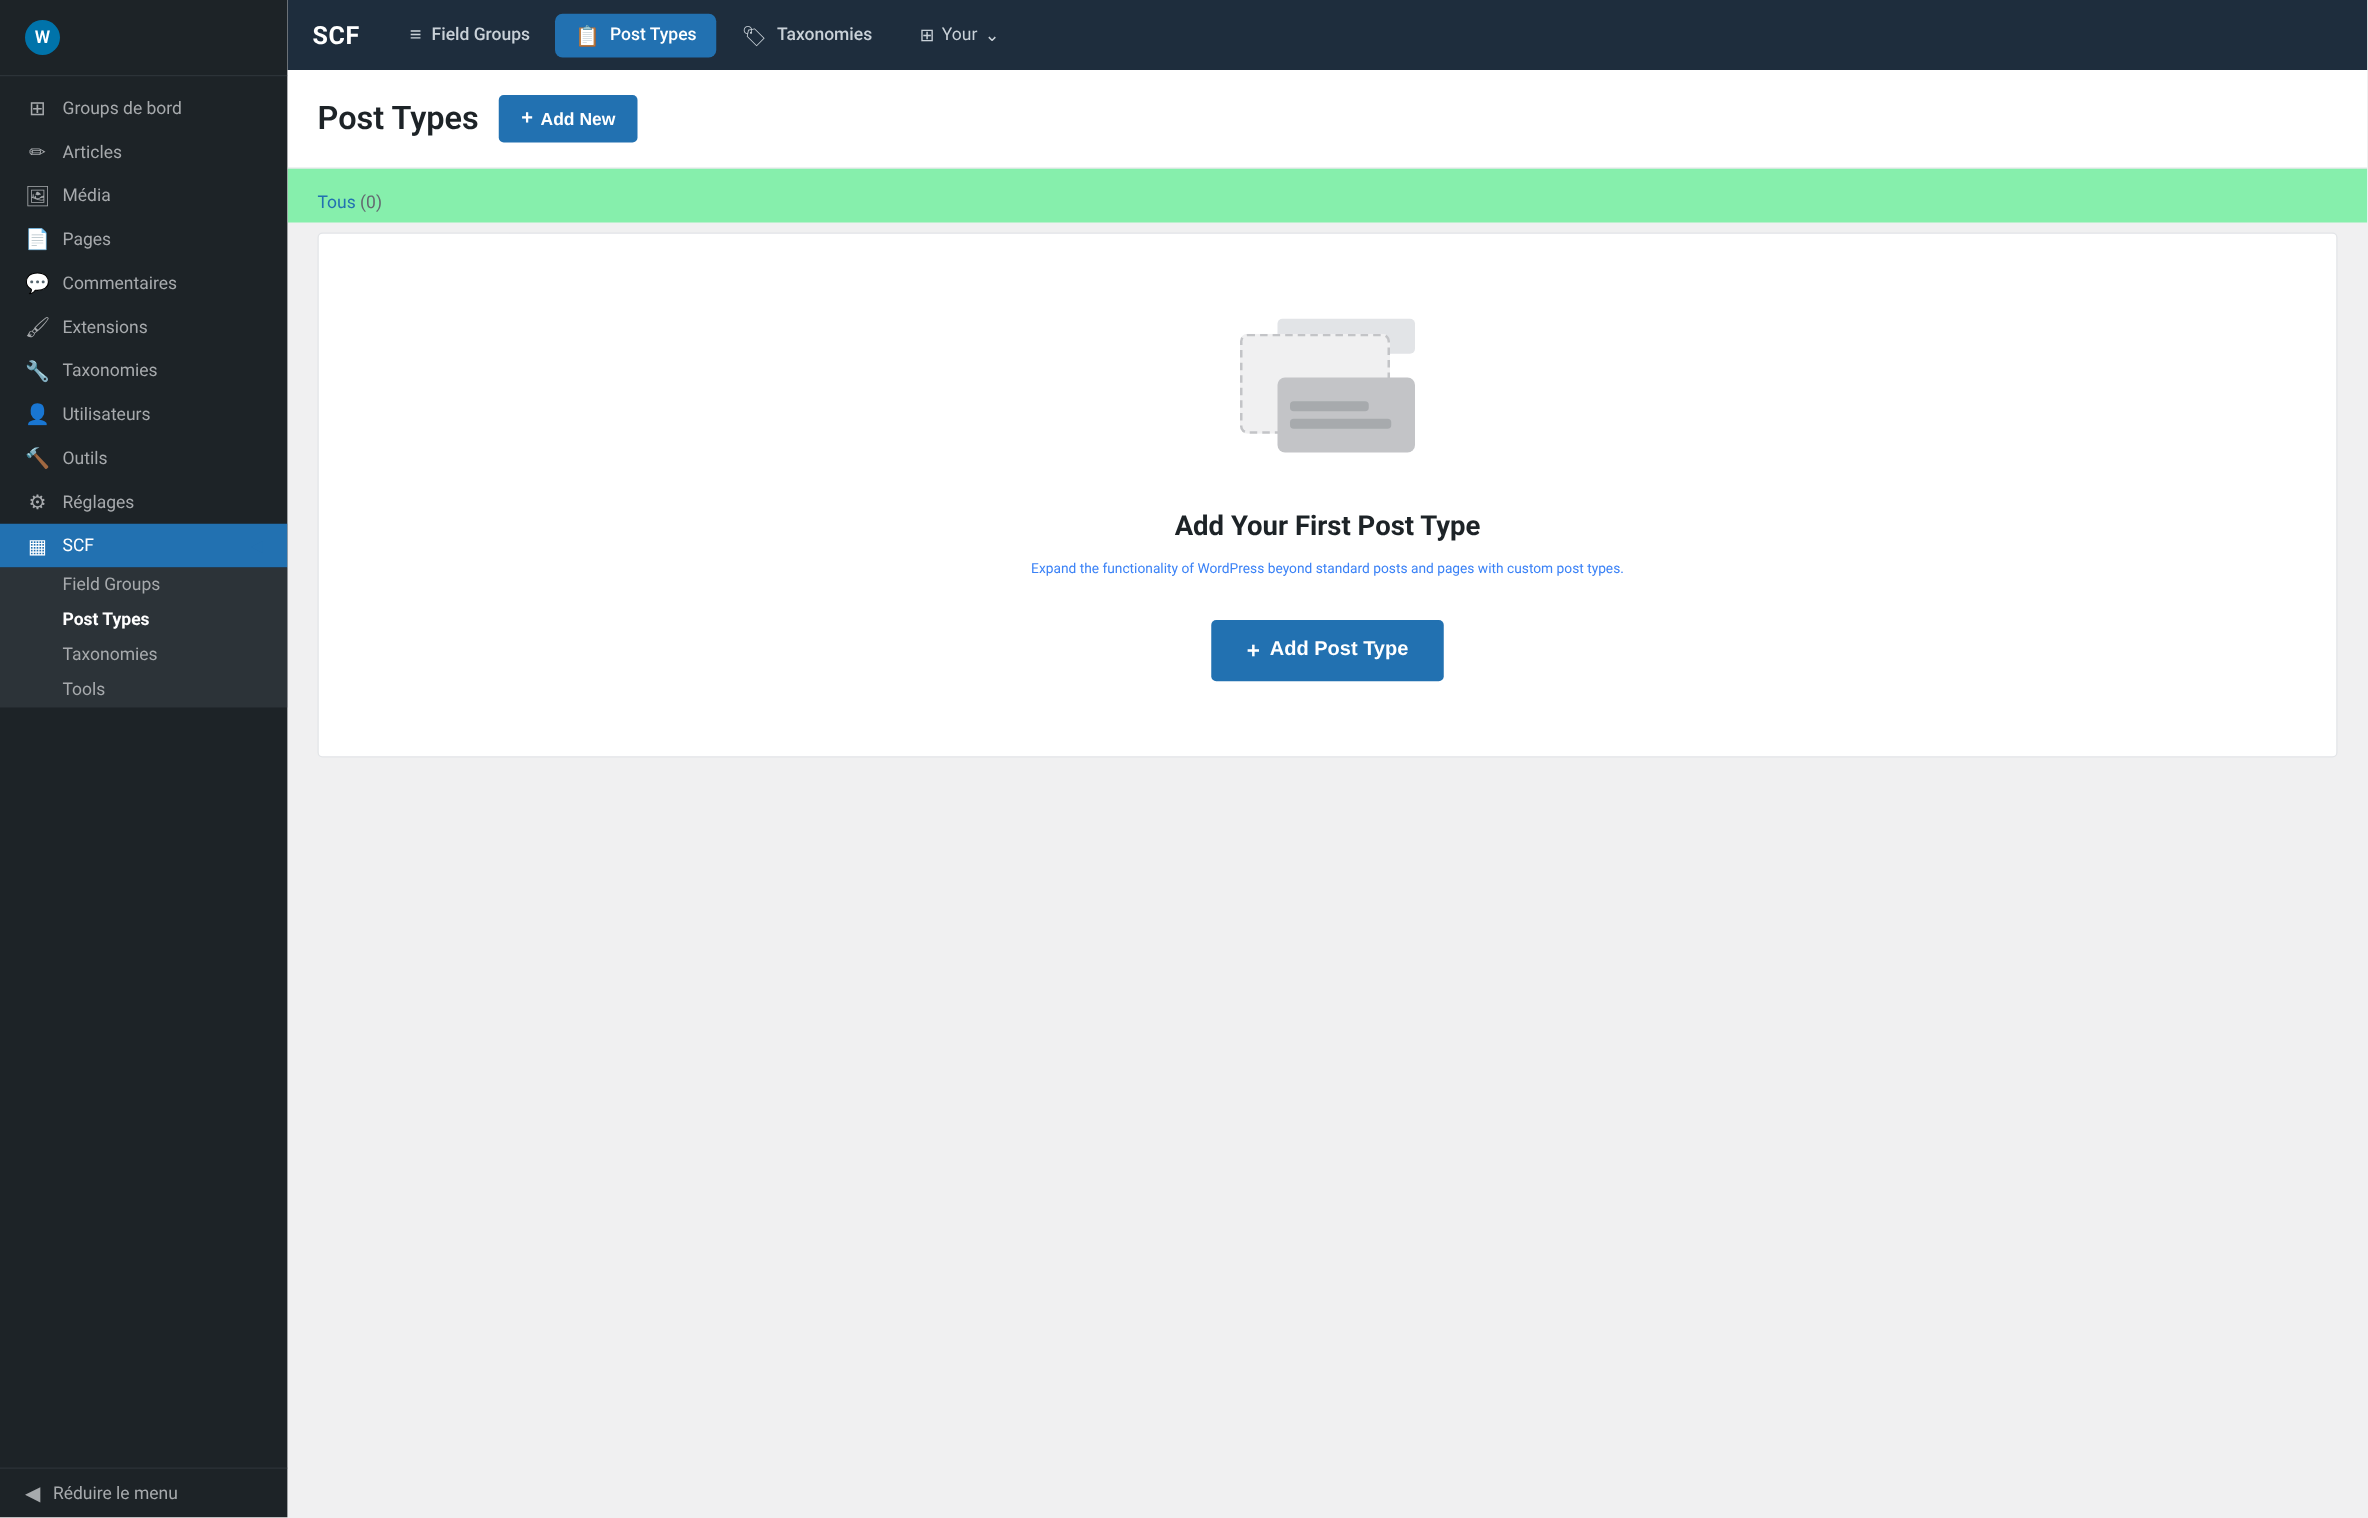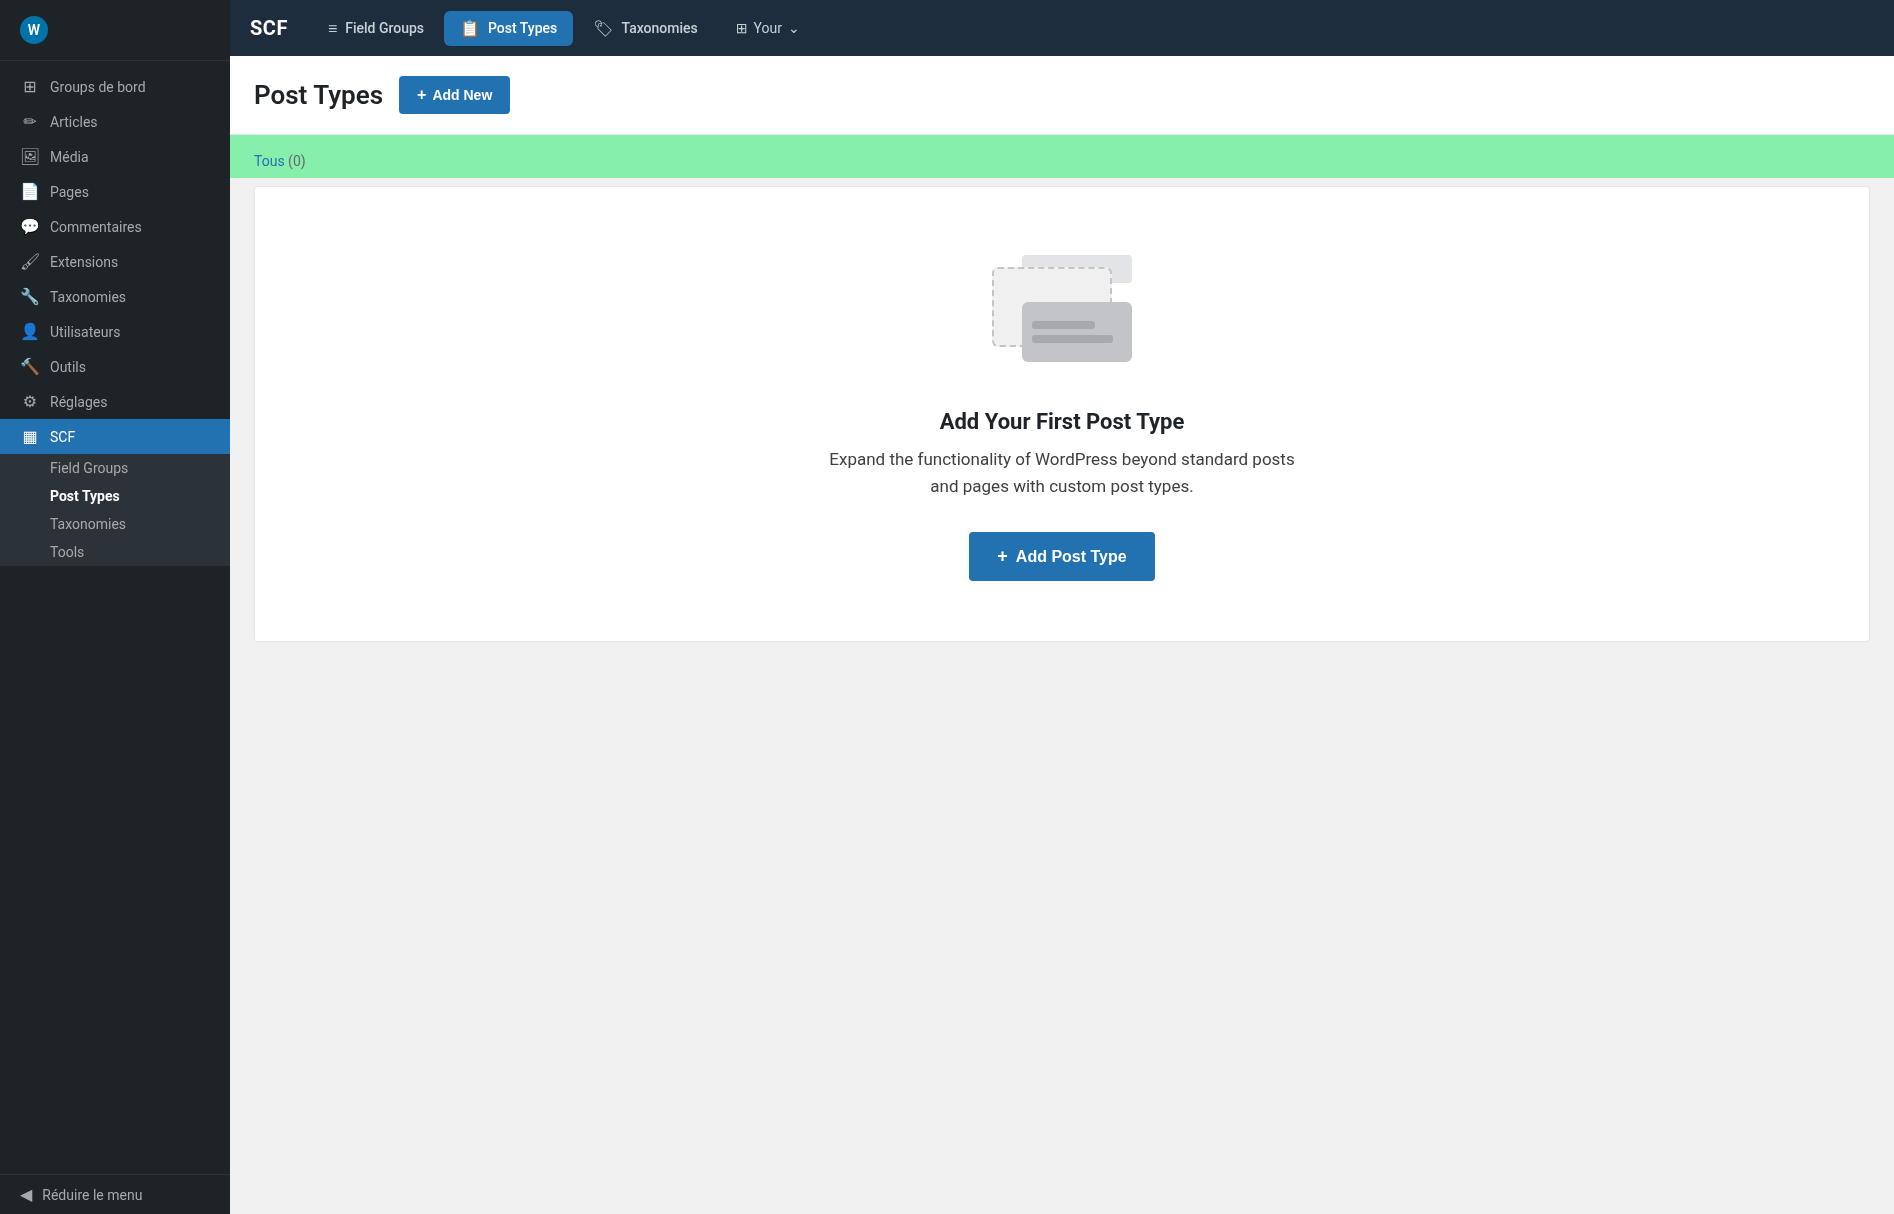--- a/index.html
+++ b/index.html
@@ -224,22 +224,22 @@
       width: 90%;
     }
 
     .empty-title {
       font-size: 22px;
       font-weight: 700;
       color: #1d2327;
       margin-bottom: 12px;
     }
     .empty-desc {
-      font-size: 17px;
-      color: #404040;
+      font-size: 11px;
+      color: #3b82f6;
       max-width: 480px;
       line-height: 1.6;
       margin-bottom: 32px;
     }
     .add-post-type-btn {
       display: flex; align-items: center; gap: 8px;
       background: #2271b1;
       color: #fff;
       border: none;
       border-radius: 4px;

